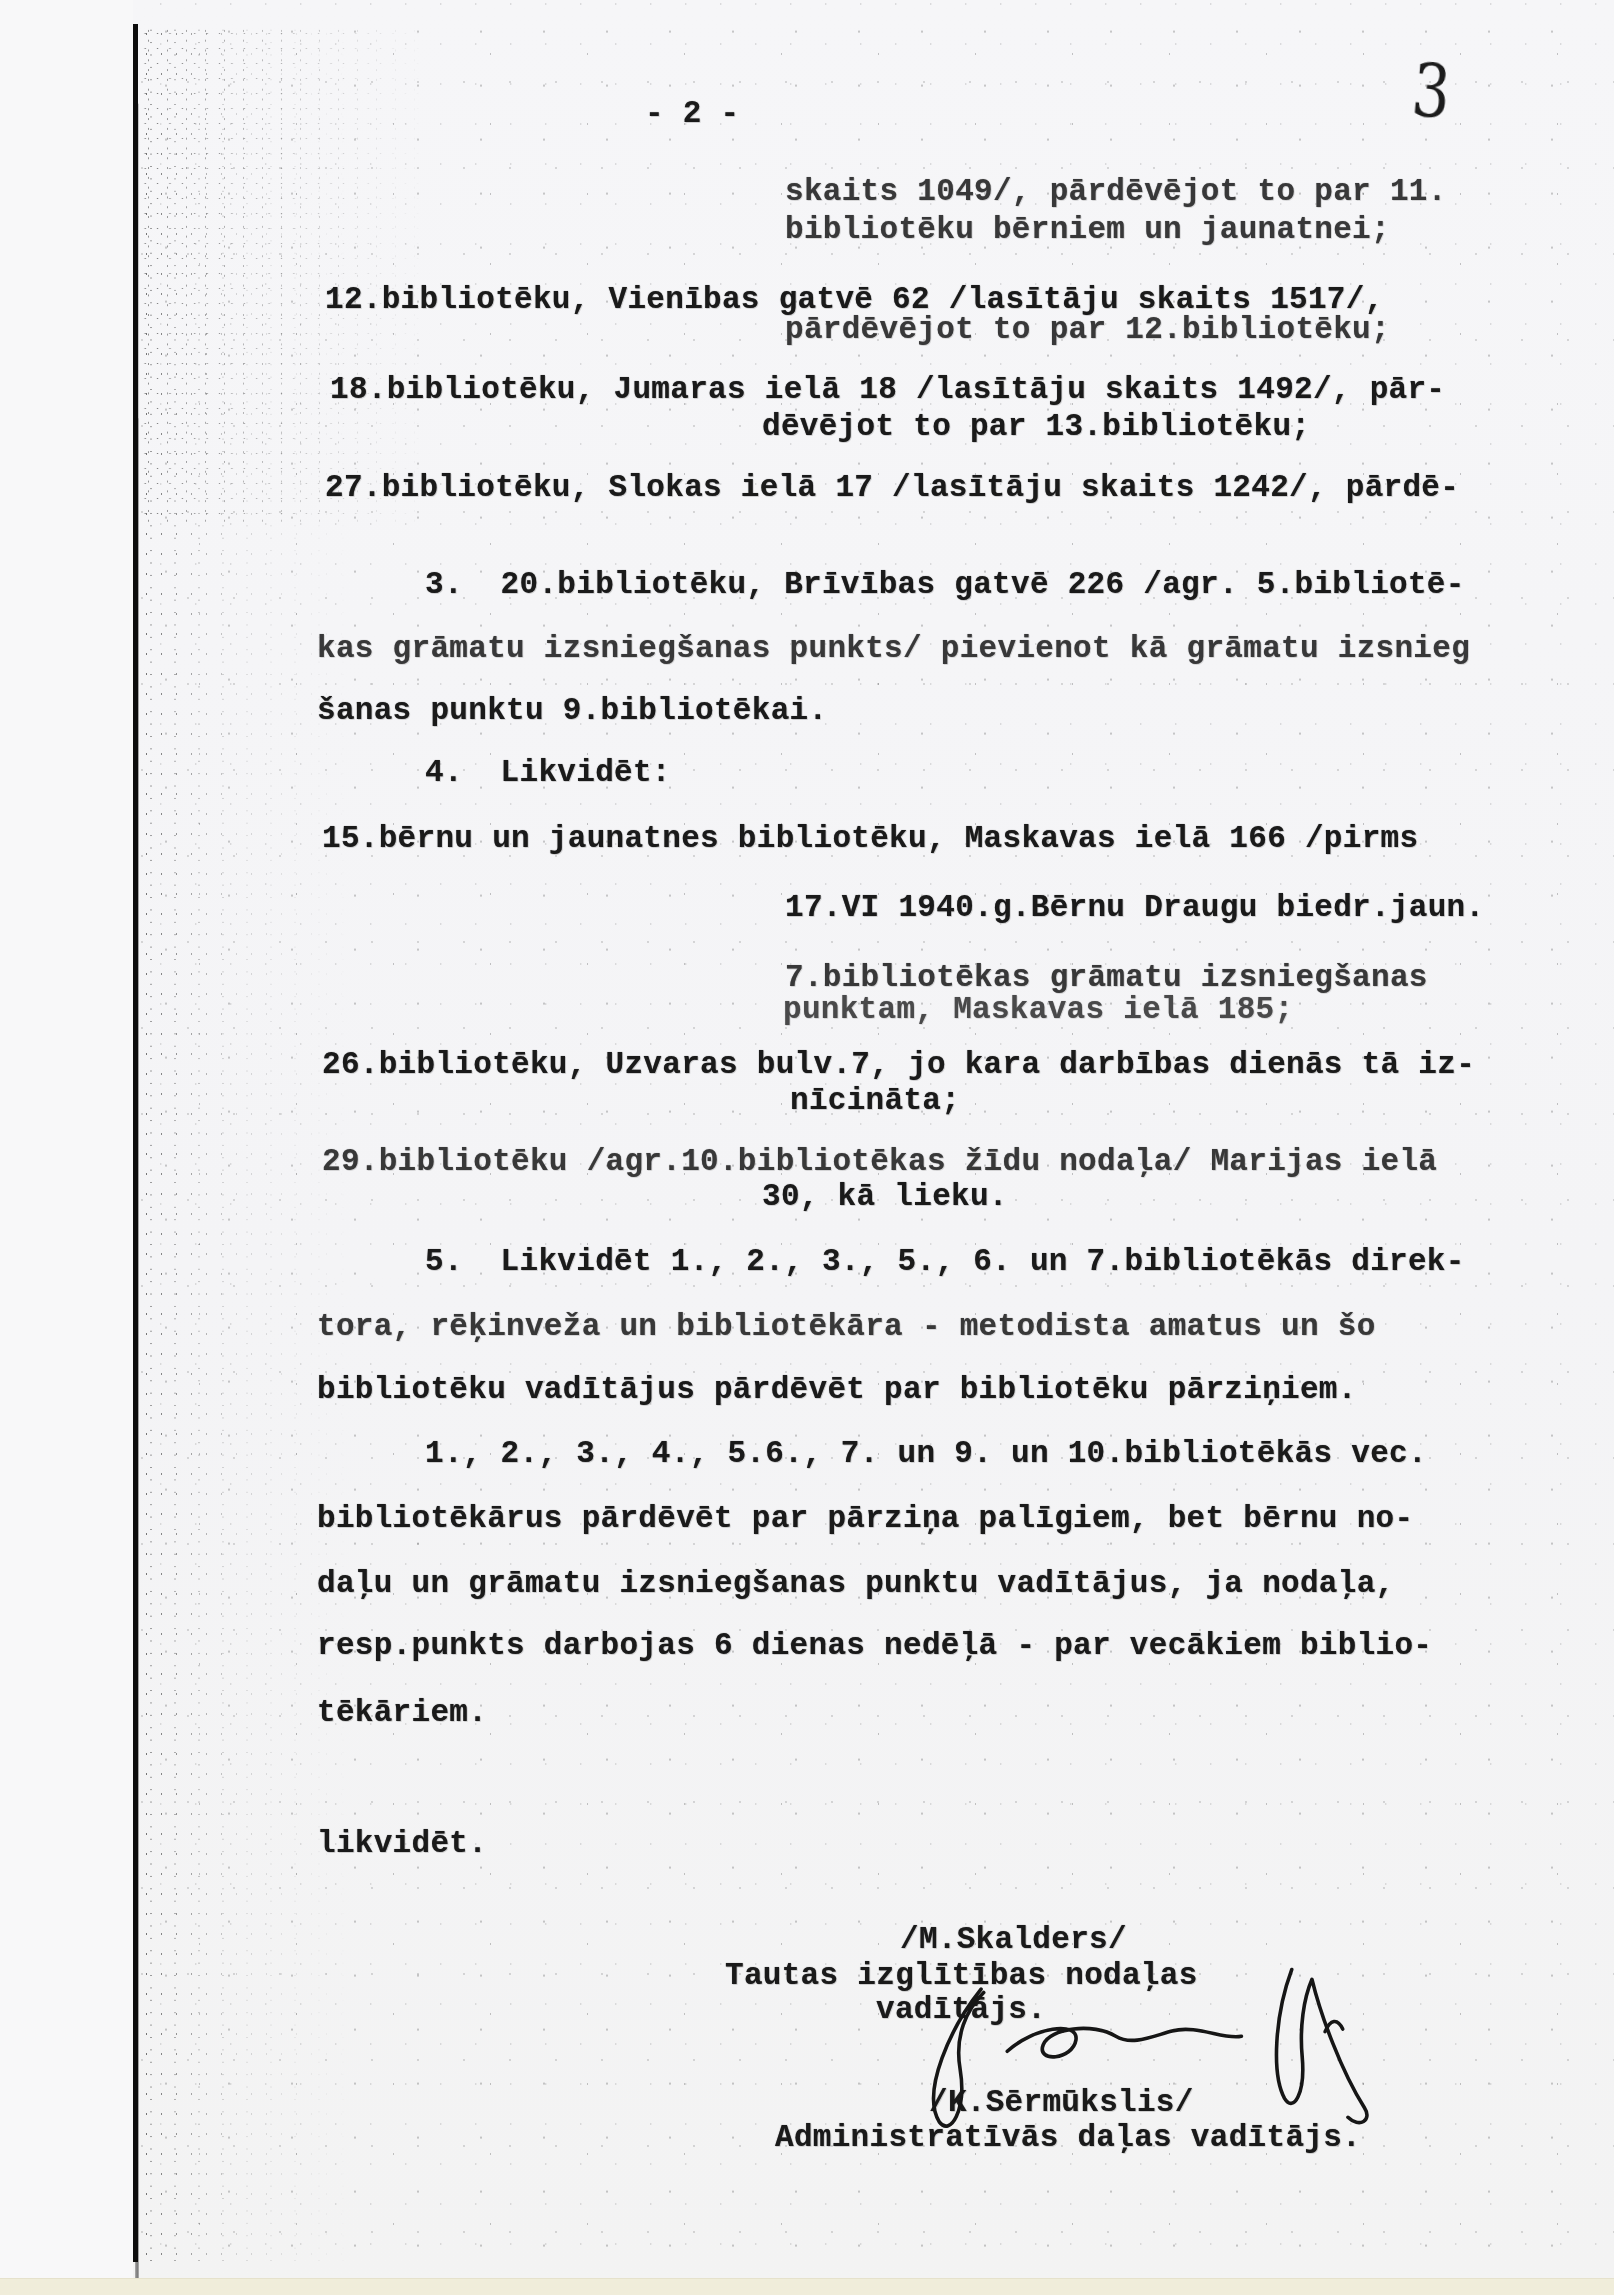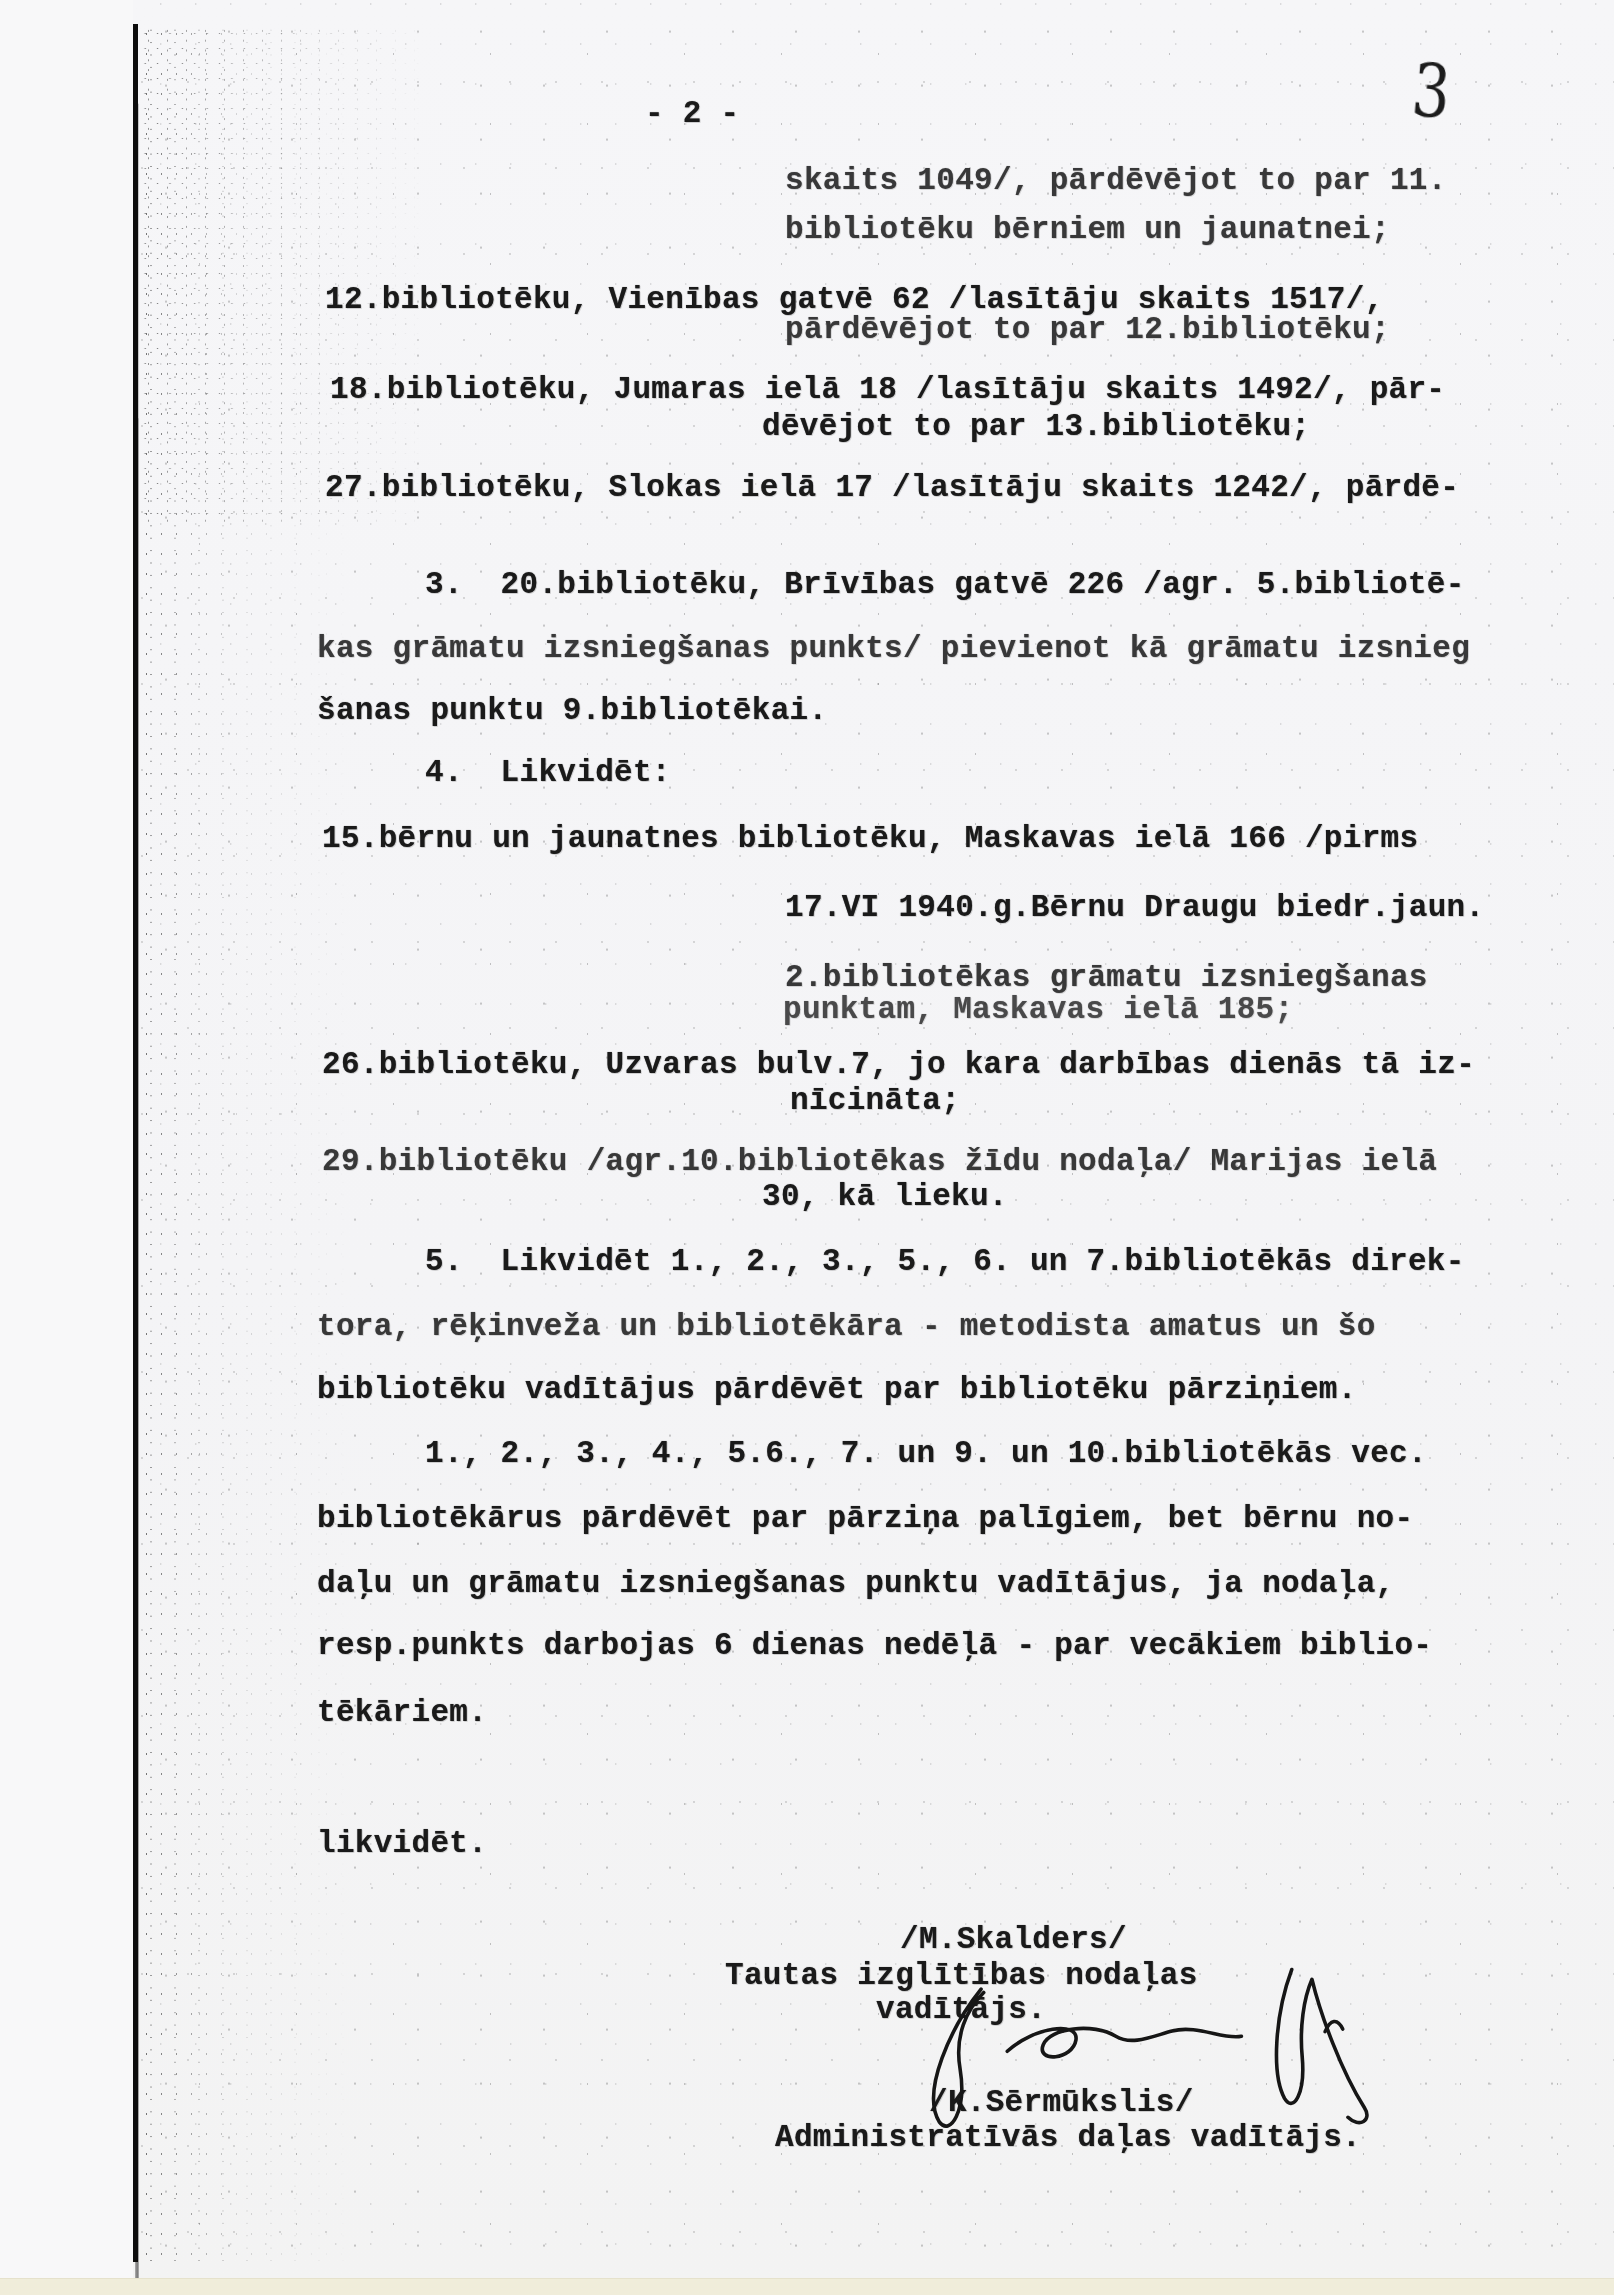--- a/index.html
+++ b/index.html
@@ -76,34 +76,34 @@
 
   <div class="noise-layer"></div>
   <div class="left-margin"></div>
   <div class="scan-line"></div>
   <div class="edge-noise"></div>
   <div class="edge-noise-top"></div>
 
   <div class="tline" style="left:645px;top:97px">- 2 -</div>
   <div class="hand-number">3</div>
 
-  <div class="tline f2" style="left:785px;top:164px">skaits 1049/, pārdēvējot to par 11.</div>
+  <div class="tline f2" style="left:785px;top:175px">skaits 1049/, pārdēvējot to par 11.</div>
   <div class="tline f2" style="left:785px;top:213px">bibliotēku bērniem un jaunatnei;</div>
   <div class="tline" style="left:325px;top:283px">12.bibliotēku, Vienības gatvē 62 /lasītāju skaits 1517/,</div>
   <div class="tline f2" style="left:785px;top:313px">pārdēvējot to par 12.bibliotēku;</div>
   <div class="tline" style="left:330px;top:373px">18.bibliotēku, Jumaras ielā 18 /lasītāju skaits 1492/, pār-</div>
   <div class="tline" style="left:762px;top:410px">dēvējot to par 13.bibliotēku;</div>
   <div class="tline" style="left:325px;top:471px">27.bibliotēku, Slokas ielā 17 /lasītāju skaits 1242/, pārdē-</div>
   <div class="tline" style="left:425px;top:568px">3.  20.bibliotēku, Brīvības gatvē 226 /agr. 5.bibliotē-</div>
   <div class="tline f2" style="left:317px;top:632px">kas grāmatu izsniegšanas punkts/ pievienot kā grāmatu izsnieg</div>
   <div class="tline" style="left:317px;top:694px">šanas punktu 9.bibliotēkai.</div>
   <div class="tline" style="left:425px;top:756px">4.  Likvidēt:</div>
   <div class="tline" style="left:322px;top:822px">15.bērnu un jaunatnes bibliotēku, Maskavas ielā 166 /pirms</div>
   <div class="tline" style="left:785px;top:891px">17.VI 1940.g.Bērnu Draugu biedr.jaun.</div>
-  <div class="tline f2" style="left:785px;top:961px">2.bibliotēkas grāmatu izsniegšanas</div>
+  <div class="tline f2" style="left:785px;top:961px">7.bibliotēkas grāmatu izsniegšanas</div>
   <div class="tline f3" style="left:783px;top:993px">punktam, Maskavas ielā 185;</div>
   <div class="tline" style="left:322px;top:1048px">26.bibliotēku, Uzvaras bulv.7, jo kara darbības dienās tā iz-</div>
   <div class="tline" style="left:790px;top:1084px">nīcināta;</div>
   <div class="tline f2" style="left:322px;top:1145px">29.bibliotēku /agr.10.bibliotēkas žīdu nodaļa/ Marijas ielā</div>
   <div class="tline" style="left:762px;top:1180px">30, kā lieku.</div>
   <div class="tline" style="left:425px;top:1245px">5.  Likvidēt 1., 2., 3., 5., 6. un 7.bibliotēkās direk-</div>
   <div class="tline f2" style="left:317px;top:1310px">tora, rēķinveža un bibliotēkāra - metodista amatus un šo</div>
   <div class="tline" style="left:317px;top:1373px">bibliotēku vadītājus pārdēvēt par bibliotēku pārziņiem.</div>
   <div class="tline" style="left:425px;top:1437px">1., 2., 3., 4., 5.6., 7. un 9. un 10.bibliotēkās vec.</div>
   <div class="tline" style="left:317px;top:1502px">bibliotēkārus pārdēvēt par pārziņa palīgiem, bet bērnu no-</div>

